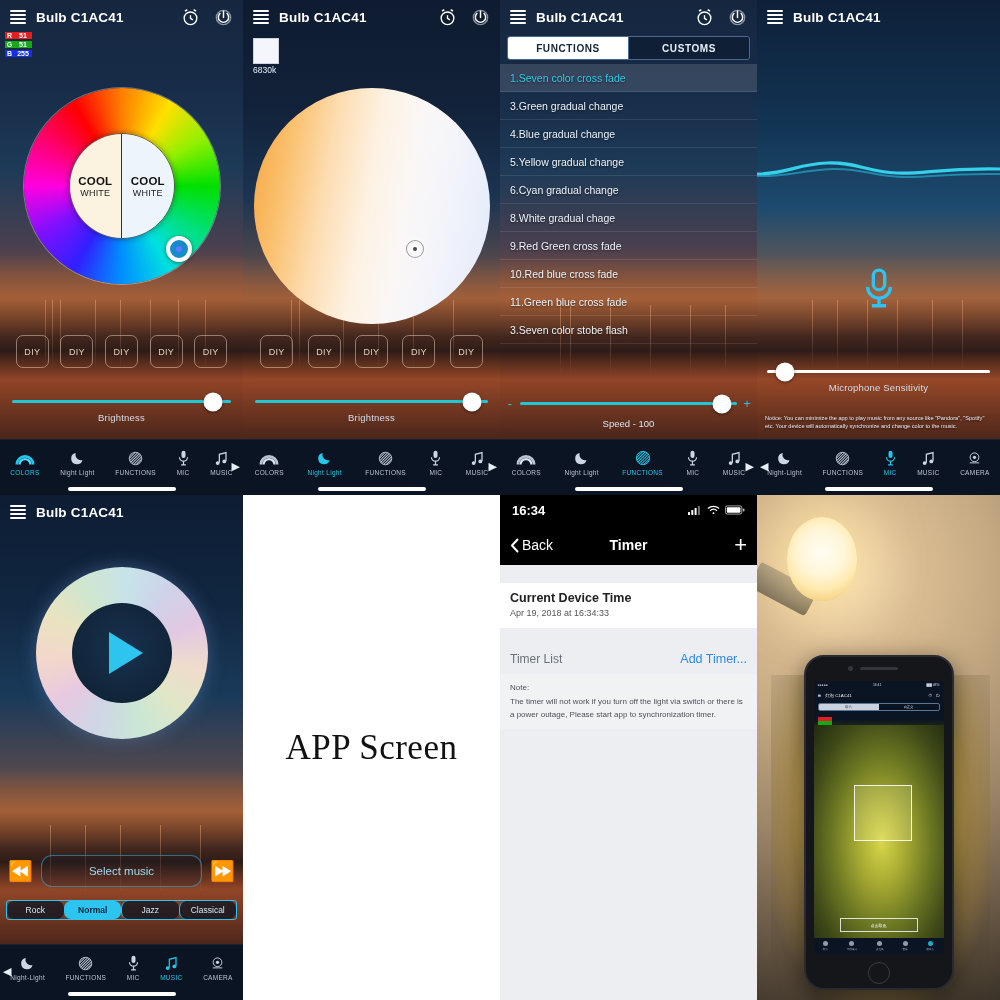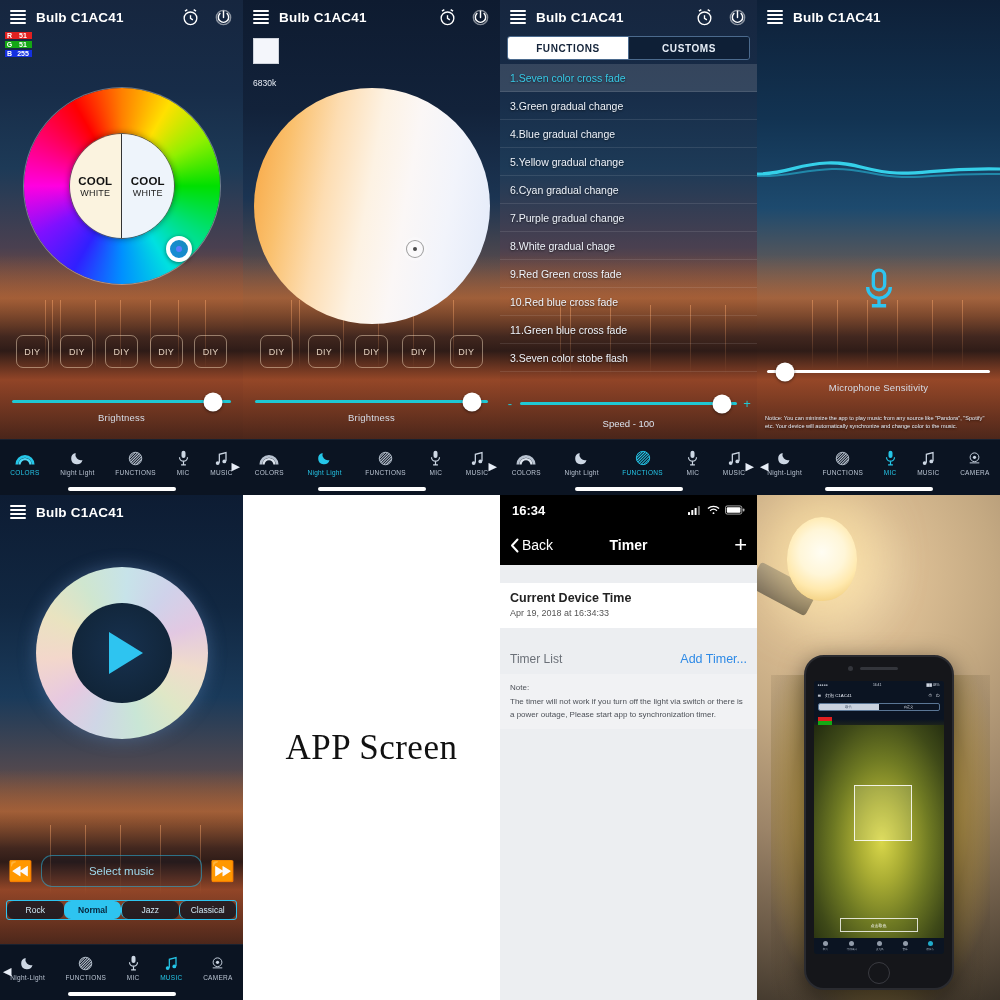--- a/index.html
+++ b/index.html
@@ -103,21 +103,21 @@
     width:26px; height:26px; border-radius:50%;
     border:4px solid #fff; background:rgba(40,70,220,.55);
     box-shadow:0 1px 4px rgba(0,0,0,.5);
   }
   .wheel-knob::after{content:"";position:absolute;left:50%;top:50%;transform:translate(-50%,-50%);
      width:6px;height:6px;border-radius:50%;background:#5a7bff;}
 
   
   .cct-chip { position:absolute; left:10px; top:38px; z-index:6; }
   .cct-chip .sw { width:26px; height:26px; background:#f4f6fb; border:1px solid #cfd4dc; }
-  .cct-chip .lb { font-size:8.5px; color:#e9eef6; margin-top:14px; }
+  .cct-chip .lb { font-size:8.5px; color:#e9eef6; margin-top:1px; }
   .cct-disc {
     position:absolute; left:50%; top:88px; transform:translateX(-50%);
     width:236px; height:236px; border-radius:50%;
     background: linear-gradient(100deg, #f7a23c 0%, #fac06d 16%, #fdddb2 32%, #fdf2e3 48%,
                 #fbf7f6 62%, #f2f4fb 78%, #e7edfa 92%, #dfe8fa 100%);
     z-index:4;
   }
   .cct-knob {
     position:absolute; left:152px; top:152px; width:18px; height:18px; border-radius:50%;
     border:1px solid rgba(120,120,120,.7); background:rgba(255,255,255,.35);
@@ -607,21 +607,20 @@
       <div class="tab on">FUNCTIONS</div>
       <div class="tab off">CUSTOMS</div>
     </div>
 
     <div class="fn-list">
       <div class="fn-item sel">1.Seven color cross fade</div>
       <div class="fn-item">3.Green gradual change</div>
       <div class="fn-item">4.Blue gradual change</div>
       <div class="fn-item">5.Yellow gradual change</div>
       <div class="fn-item">6.Cyan gradual change</div>
-      <div class="fn-item">7.Purple gradual change</div>
       <div class="fn-item">8.White gradual chage</div>
       <div class="fn-item">9.Red Green cross fade</div>
       <div class="fn-item">10.Red blue cross fade</div>
       <div class="fn-item">11.Green blue cross fade</div>
       <div class="fn-item">3.Seven color stobe flash</div>
     </div>
 
     <div class="speed-area">
       <div class="speed-row">
         <span class="sgn">-</span>

